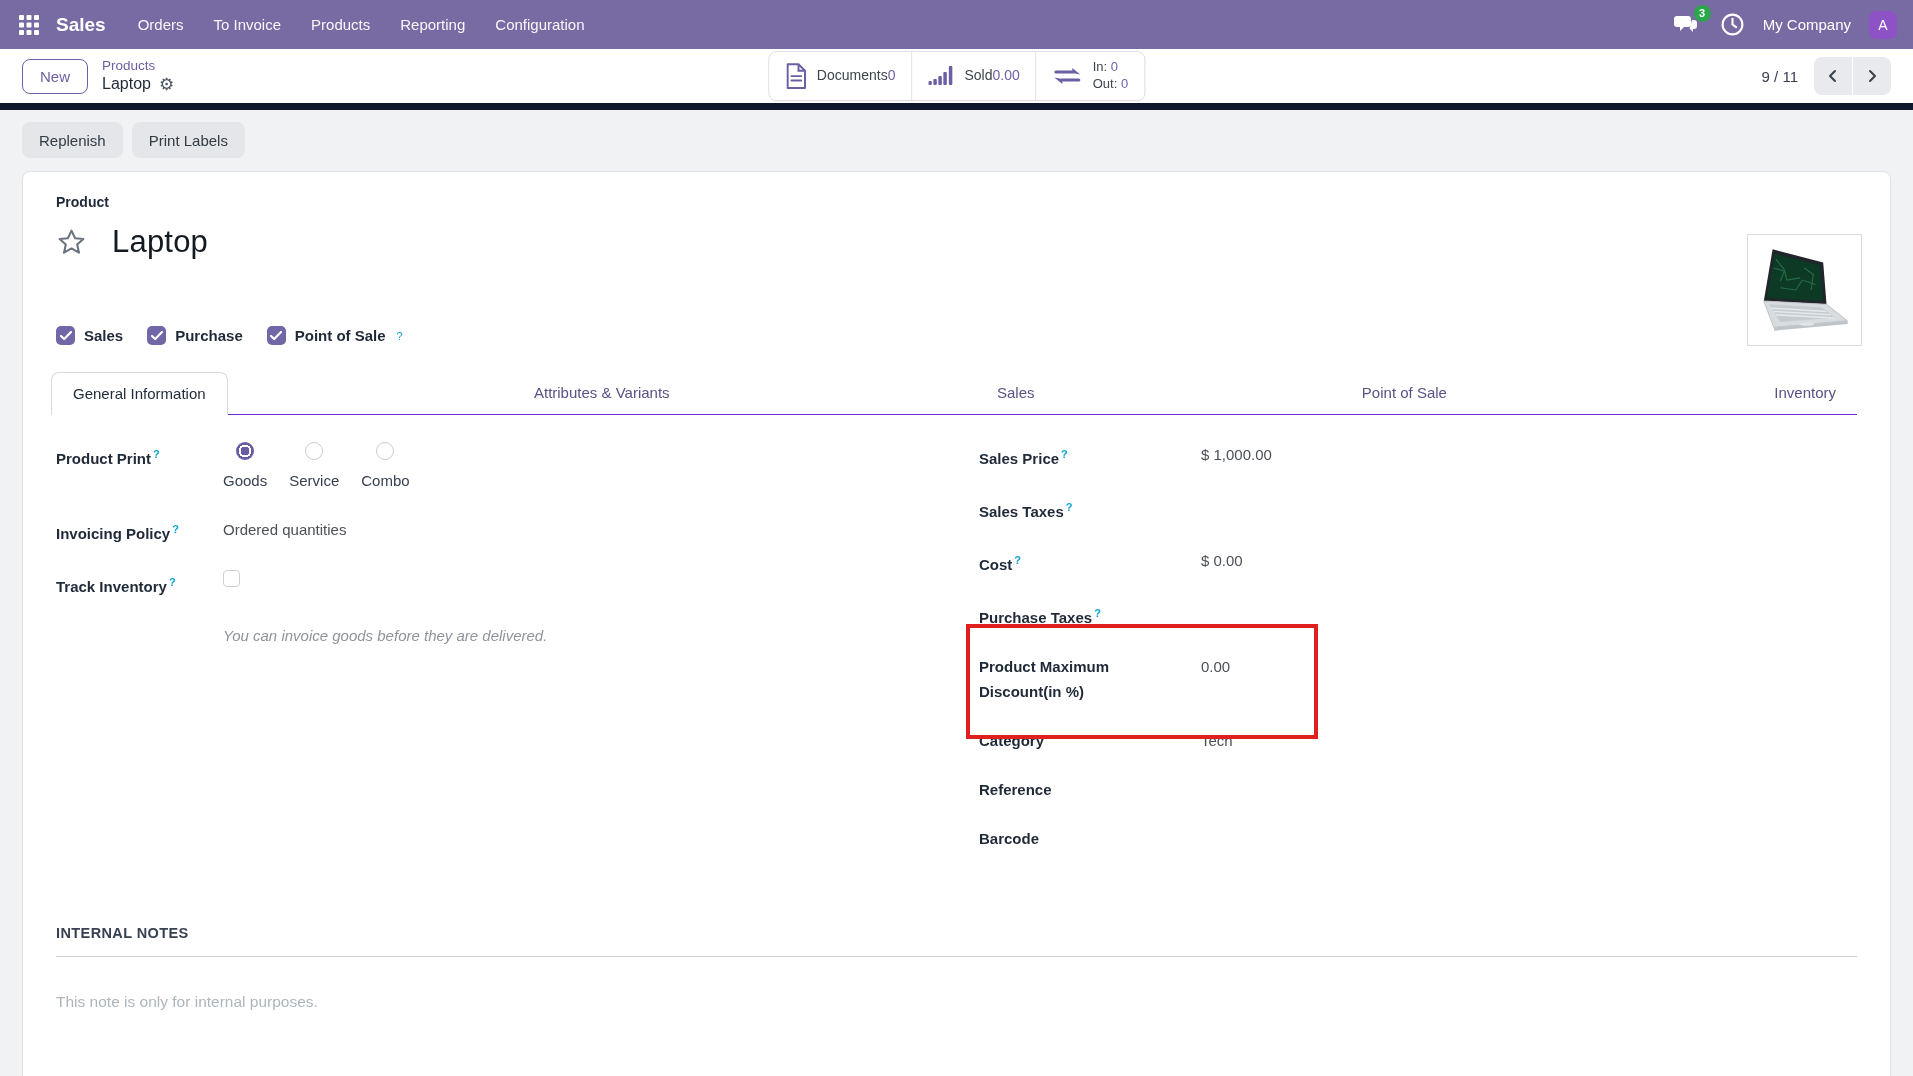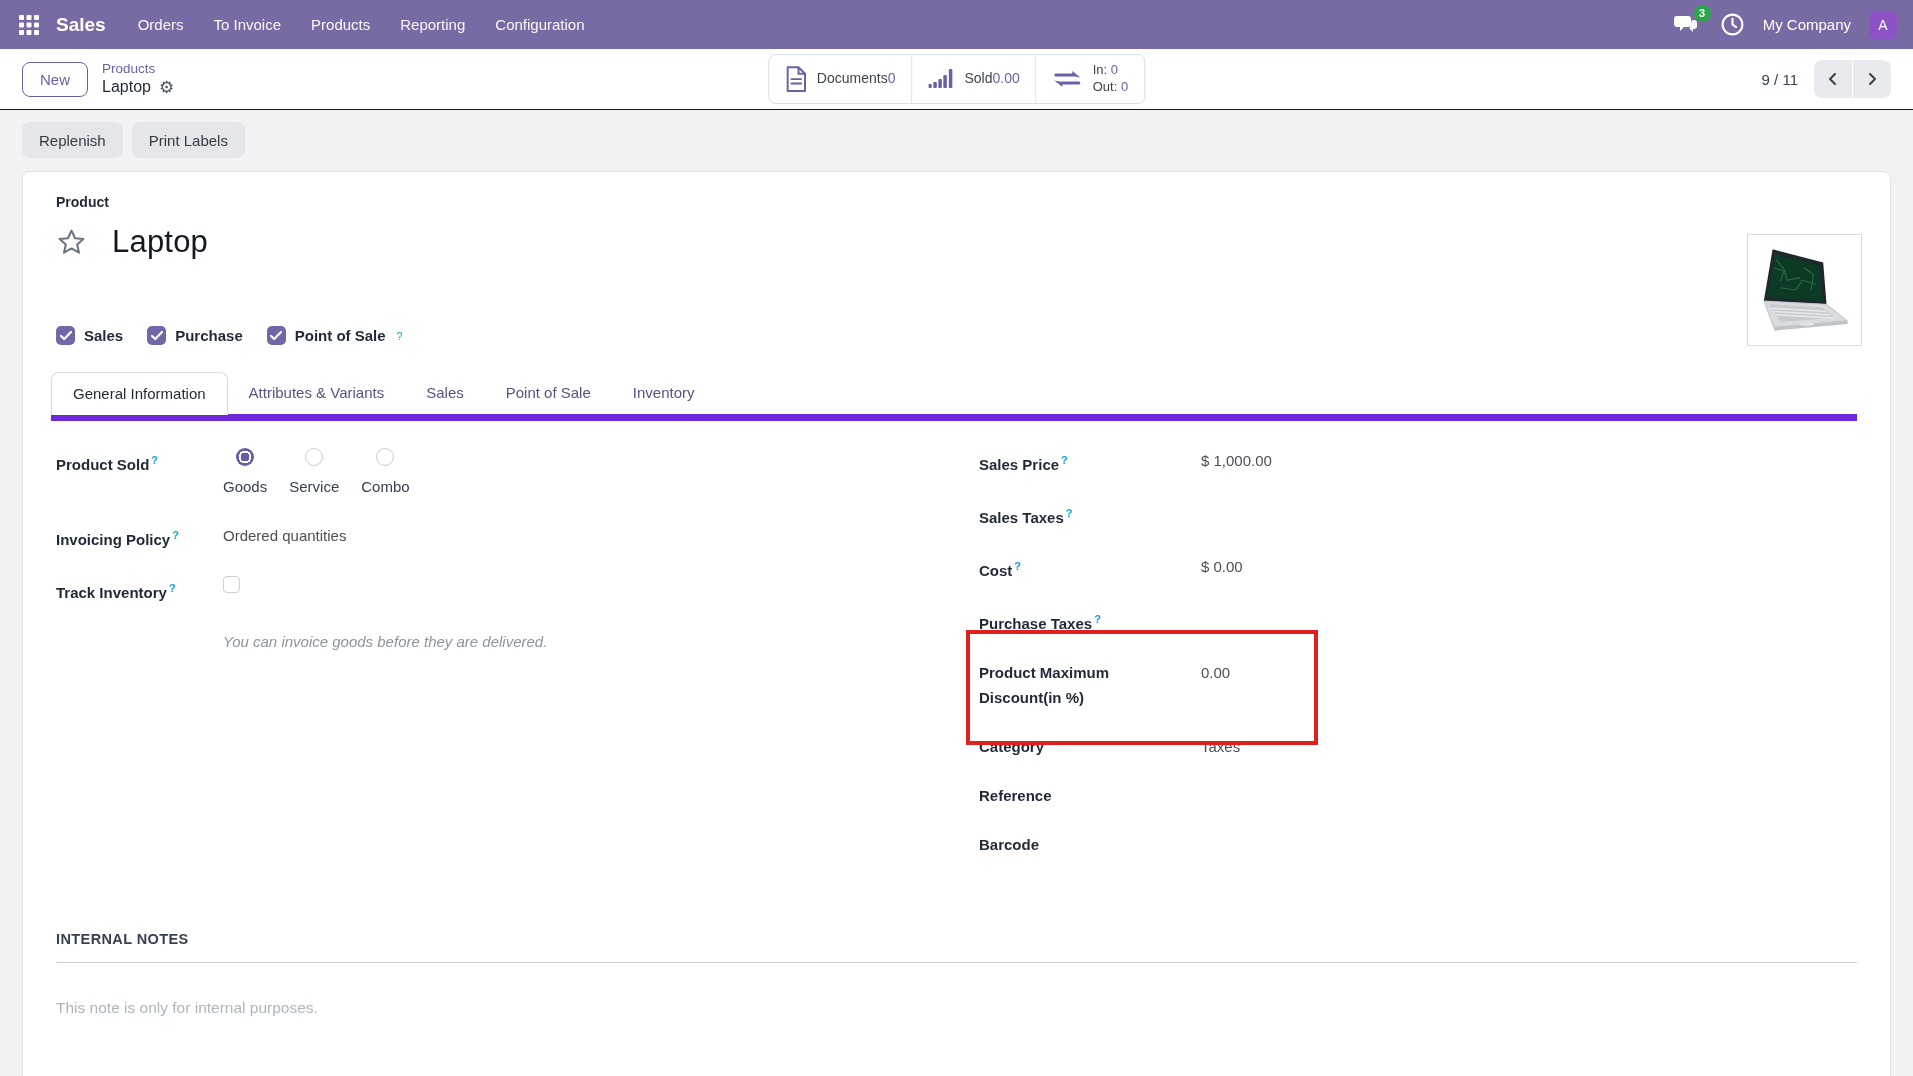--- a/index.html
+++ b/index.html
@@ -28,21 +28,21 @@
     display:flex; align-items:center; justify-content:center; padding:0 4px;
   }
   .company { font-size:15px; color:#fff; cursor:pointer; }
   .avatar {
     width:28px; height:28px; border-radius:7px; background:#8e52c7; color:#fff;
     display:flex; align-items:center; justify-content:center; font-size:14px; cursor:pointer;
   }
 
   
   .control-panel {
-    height:61px; background:#fff; border-bottom:1px solid #0f172a;
+    height:61px; background:#fff; border-bottom:7px solid #0f172a;
     display:flex; align-items:center; justify-content:space-between;
     padding:0 22px; position:relative;
   }
   .cp-left { display:flex; align-items:center; gap:14px; }
   .btn-new {
     background:#fff; border:1px solid #6d5fa3; color:#6d5fa3; font-weight:500;
     font-size:15px; padding:8px 17px; border-radius:8px; cursor:pointer;
     font-family:"Liberation Sans", sans-serif;
   }
   .breadcrumb { display:flex; flex-direction:column; line-height:1.25; }
@@ -103,21 +103,21 @@
   .toggle { display:flex; align-items:center; gap:9px; cursor:pointer; }
   .cbox {
     width:19px; height:19px; border-radius:5px; background:#7166a6;
     display:flex; align-items:center; justify-content:center; flex:0 0 auto;
   }
   .cbox-empty { width:17px; height:17px; border-radius:4px; background:#fff; border:1px solid #ccd1d6; cursor:pointer; }
   .toggle-label { font-weight:700; color:#1f2937; font-size:15px; }
   sup.help { color:#0fa3d0; font-size:11px; margin-left:2px; cursor:help; }
 
   
-  .tabs { display:flex; margin-top:26px; border-bottom:7px solid #6d28d9; margin-left:-5px; }
+  .tabs { display:flex; margin-top:26px; border-bottom:1px solid #6d28d9; margin-left:-5px;justify-content:space-between; }
   .tab {
     padding:12px 21px; font-size:15px; color:#5b5187; cursor:pointer; position:relative; top:1px;
   }
   .tab.active {
     background:#fff; color:#1f2937; border:1px solid #d8dbdf; border-bottom:1px solid #fff;
     border-radius:8px 8px 0 0;
   }
 
   
   .form-grid { display:flex; padding-top:27px; }
@@ -352,21 +352,21 @@
       <div class="tab">Attributes &amp; Variants</div>
       <div class="tab">Sales</div>
       <div class="tab">Point of Sale</div>
       <div class="tab">Inventory</div>
     </div>
 
     <div class="form-grid">
 
       <div class="col-left">
         <div class="frow">
-          <span class="flabel"><span>Product Sold</span><sup class="help">?</sup></span>
+          <span class="flabel"><span>Product Print</span><sup class="help">?</sup></span>
           <span class="radio-group">
             <span class="radio">
               <span class="rdot checked"></span>
               <span>Goods</span>
             </span>
             <span class="radio">
               <span class="rdot"></span>
               <span>Service</span>
             </span>
             <span class="radio">
@@ -402,21 +402,21 @@
         <div class="frow">
           <span class="flabel"><span>Purchase Taxes</span><sup class="help">?</sup></span>
           <span class="fvalue"></span>
         </div>
         <div class="frow">
           <span class="flabel">Product Maximum Discount(in %)</span>
           <span class="fvalue">0.00</span>
         </div>
         <div class="frow">
           <span class="flabel">Category</span>
-          <span class="fvalue">Taxes</span>
+          <span class="fvalue">Tech</span>
         </div>
         <div class="frow">
           <span class="flabel">Reference</span>
           <span class="fvalue"></span>
         </div>
         <div class="frow">
           <span class="flabel">Barcode</span>
           <span class="fvalue"></span>
         </div>
         <div class="highlight-box"></div>

